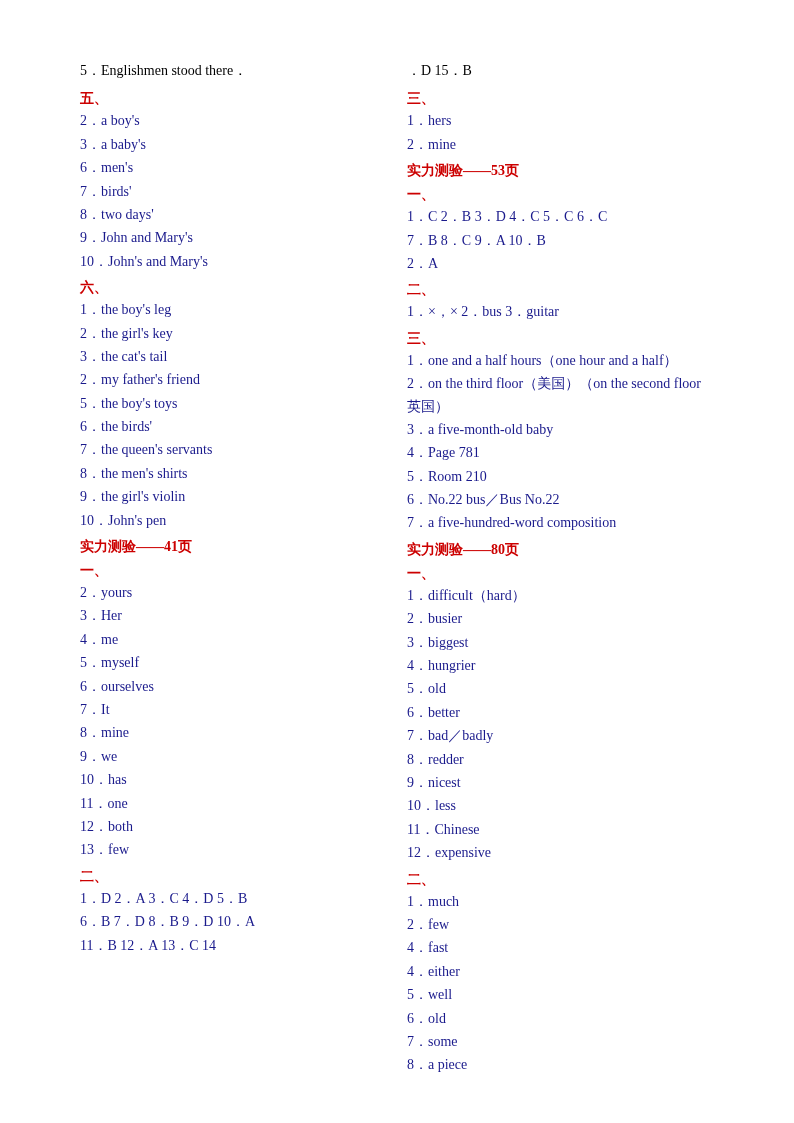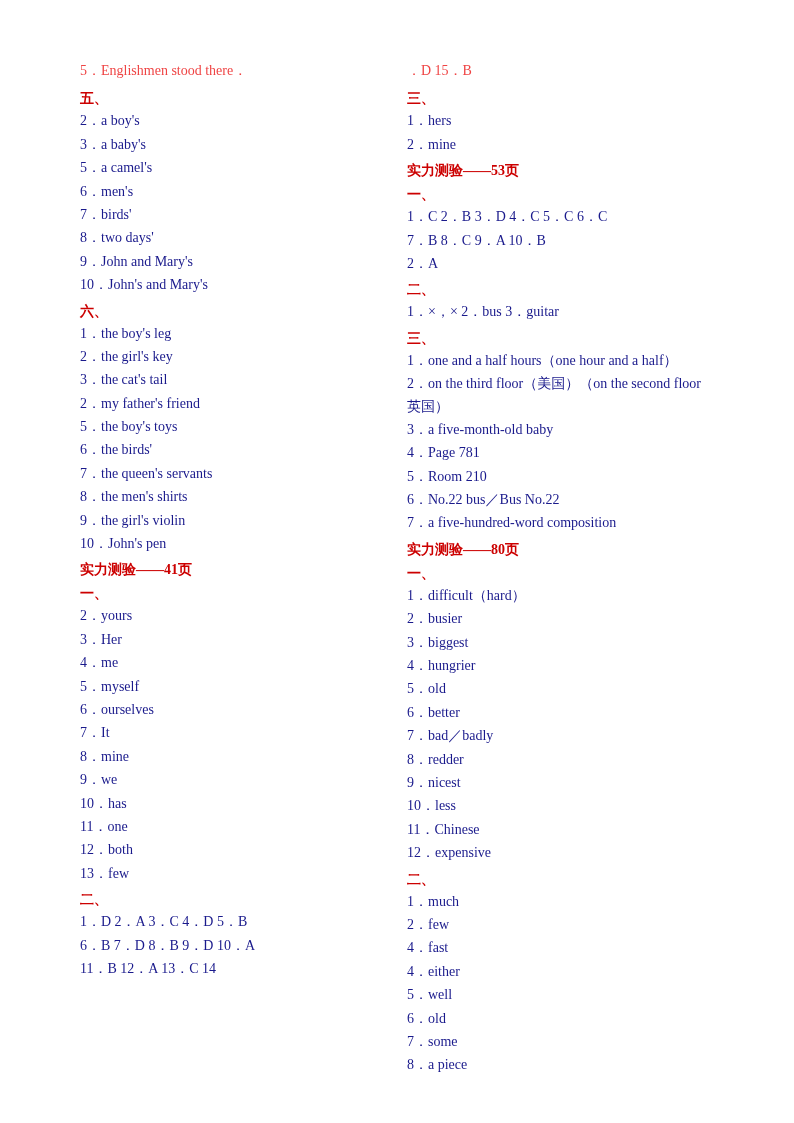--- a/index.html
+++ b/index.html
@@ -32,36 +32,35 @@
       color: #cc0000;
       font-weight: bold;
       margin: 6px 0 2px 0;
     }
     .item {
       color: #1a1a8c;
       margin: 1px 0;
       line-height: 1.6;
     }
     .top-line {
-      color: #ef4444;
+      color: #000000;
       margin-bottom: 8px;
       line-height: 1.6;
     }
   </style>
 </head>
 <body>
 
 <div class="page-content">
   <div class="col-left">
     <div class="top-line">5．Englishmen stood there．</div>
     <div id="left-sections">
         <div class="section-header">五、</div>
         <div class="item">2．a boy's</div>
         <div class="item">3．a baby's</div>
-        <div class="item">5．a camel's</div>
         <div class="item">6．men's</div>
         <div class="item">7．birds'</div>
         <div class="item">8．two days'</div>
         <div class="item">9．John and Mary's</div>
         <div class="item">10．John's and Mary's</div>
         <div class="section-header">六、</div>
         <div class="item">1．the boy's leg</div>
         <div class="item">2．the girl's key</div>
         <div class="item">3．the cat's tail</div>
         <div class="item">2．my father's friend</div>

